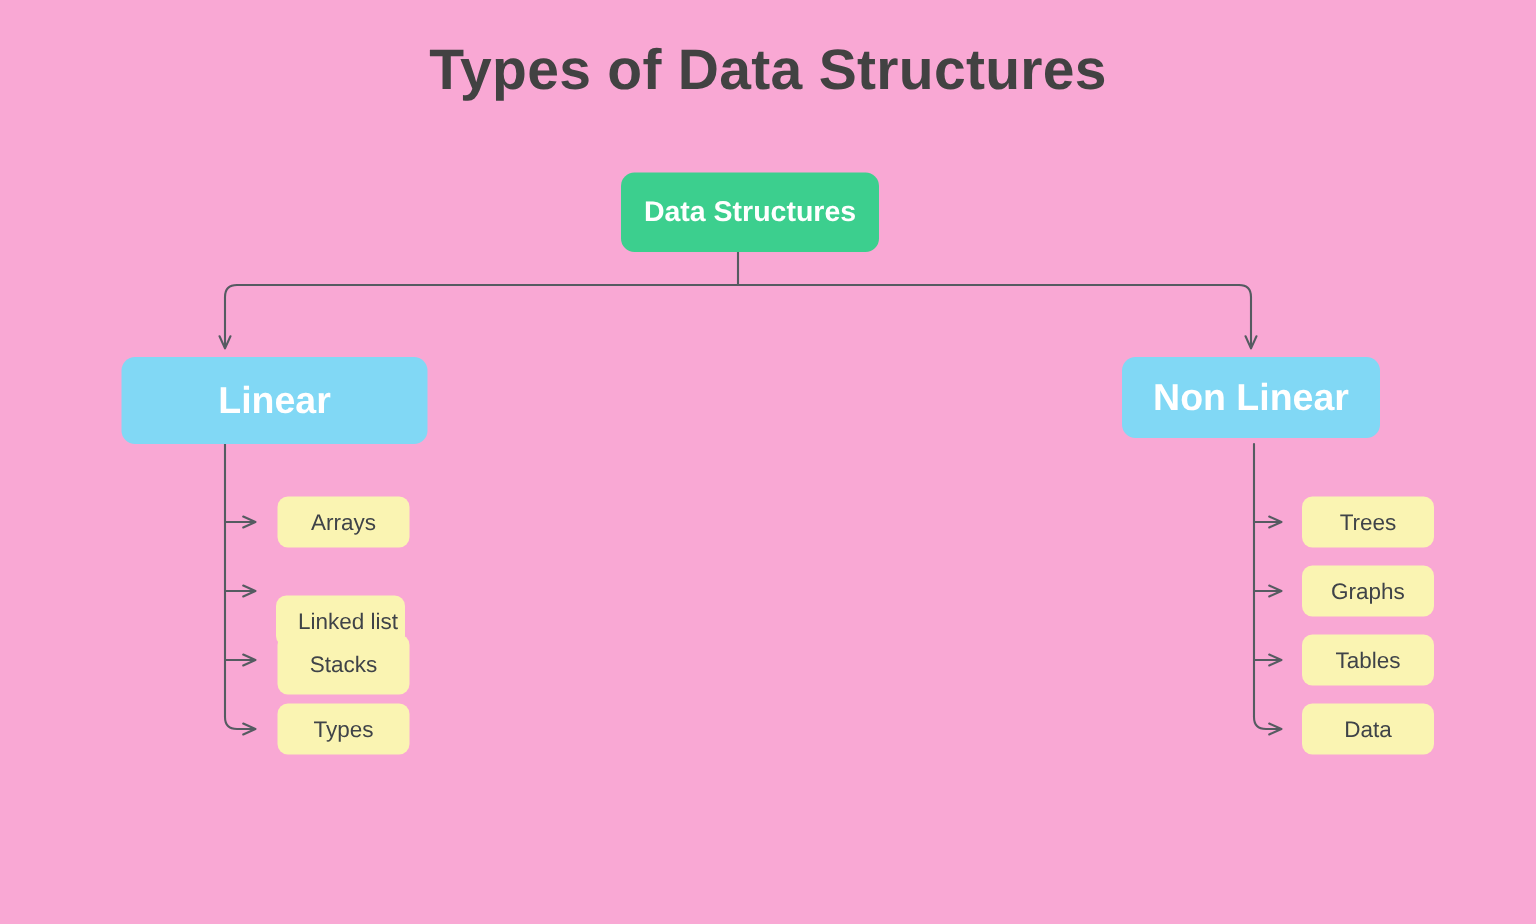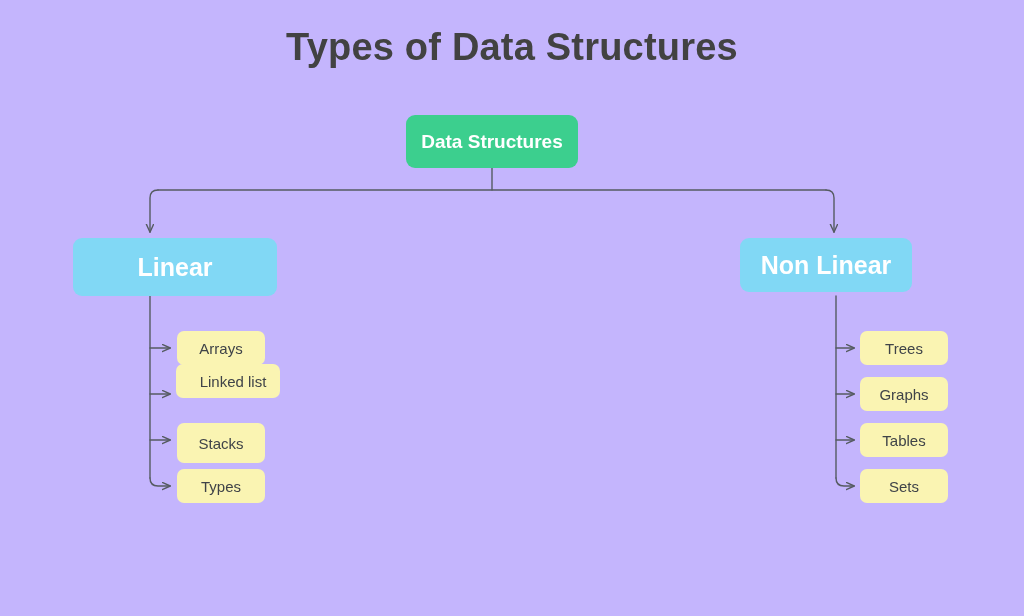--- a/index.html
+++ b/index.html
@@ -10,21 +10,21 @@
   body {
     width: 1024px;
     height: 616px;
     font-family: "Liberation Sans", sans-serif;
     overflow: hidden;
   }
   #canvas {
     position: relative;
     width: 1024px;
     height: 616px;
-    background: #c4b5fd;
+    background: #f9a8d4;
   }
   .title {
     position: absolute;
     left: 0;
     top: 26px;
     width: 1024px;
     text-align: center;
     font-size: 38px;
     font-weight: bold;
     color: #424242;
@@ -39,20 +39,21 @@
     pointer-events: none;
   }
   .node {
     position: absolute;
     display: flex;
     align-items: center;
     justify-content: center;
     box-sizing: border-box;
     border-radius: 8px;
     line-height: 1;
+    margin-left: 8px;
   }
   .node-root {
     background: #3ccf8e;
     color: #ffffff;
     font-size: 19px;
     font-weight: bold;
     border-radius: 9px;
   }
   .node-branch {
     background: #81d8f5;
@@ -108,27 +109,27 @@
   </svg>
 
   <div class="node node-root" style="left:406px; top:115px; width:172px; height:53px;">Data Structures</div>
 
   <div class="node node-branch" style="left:73px; top:238px; width:204px; height:58px;">Linear</div>
 
   <div class="node node-branch" style="left:740px; top:238px; width:172px; height:54px;">Non Linear</div>
 
   <div class="node node-leaf" style="left:177px; top:331px; width:88px; height:34px;">Arrays</div>
 
-  <div class="node node-leaf" style="left:176px; top:364px; width:104px; height:34px;padding-left:10px;">Linked list</div>
+  <div class="node node-leaf" style="left:176px; top:397px; width:86px; height:34px;padding-left:10px;">Linked list</div>
 
   <div class="node node-leaf" style="left:177px; top:423px; width:88px; height:40px;">Stacks</div>
 
   <div class="node node-leaf" style="left:177px; top:469px; width:88px; height:34px;">Types</div>
 
   <div class="node node-leaf" style="left:860px; top:331px; width:88px; height:34px;">Trees</div>
 
   <div class="node node-leaf" style="left:860px; top:377px; width:88px; height:34px;">Graphs</div>
 
   <div class="node node-leaf" style="left:860px; top:423px; width:88px; height:34px;">Tables</div>
 
-  <div class="node node-leaf" style="left:860px; top:469px; width:88px; height:34px;">Sets</div>
+  <div class="node node-leaf" style="left:860px; top:469px; width:88px; height:34px;">Data</div>
 
 </div>
 
 </body></html>

